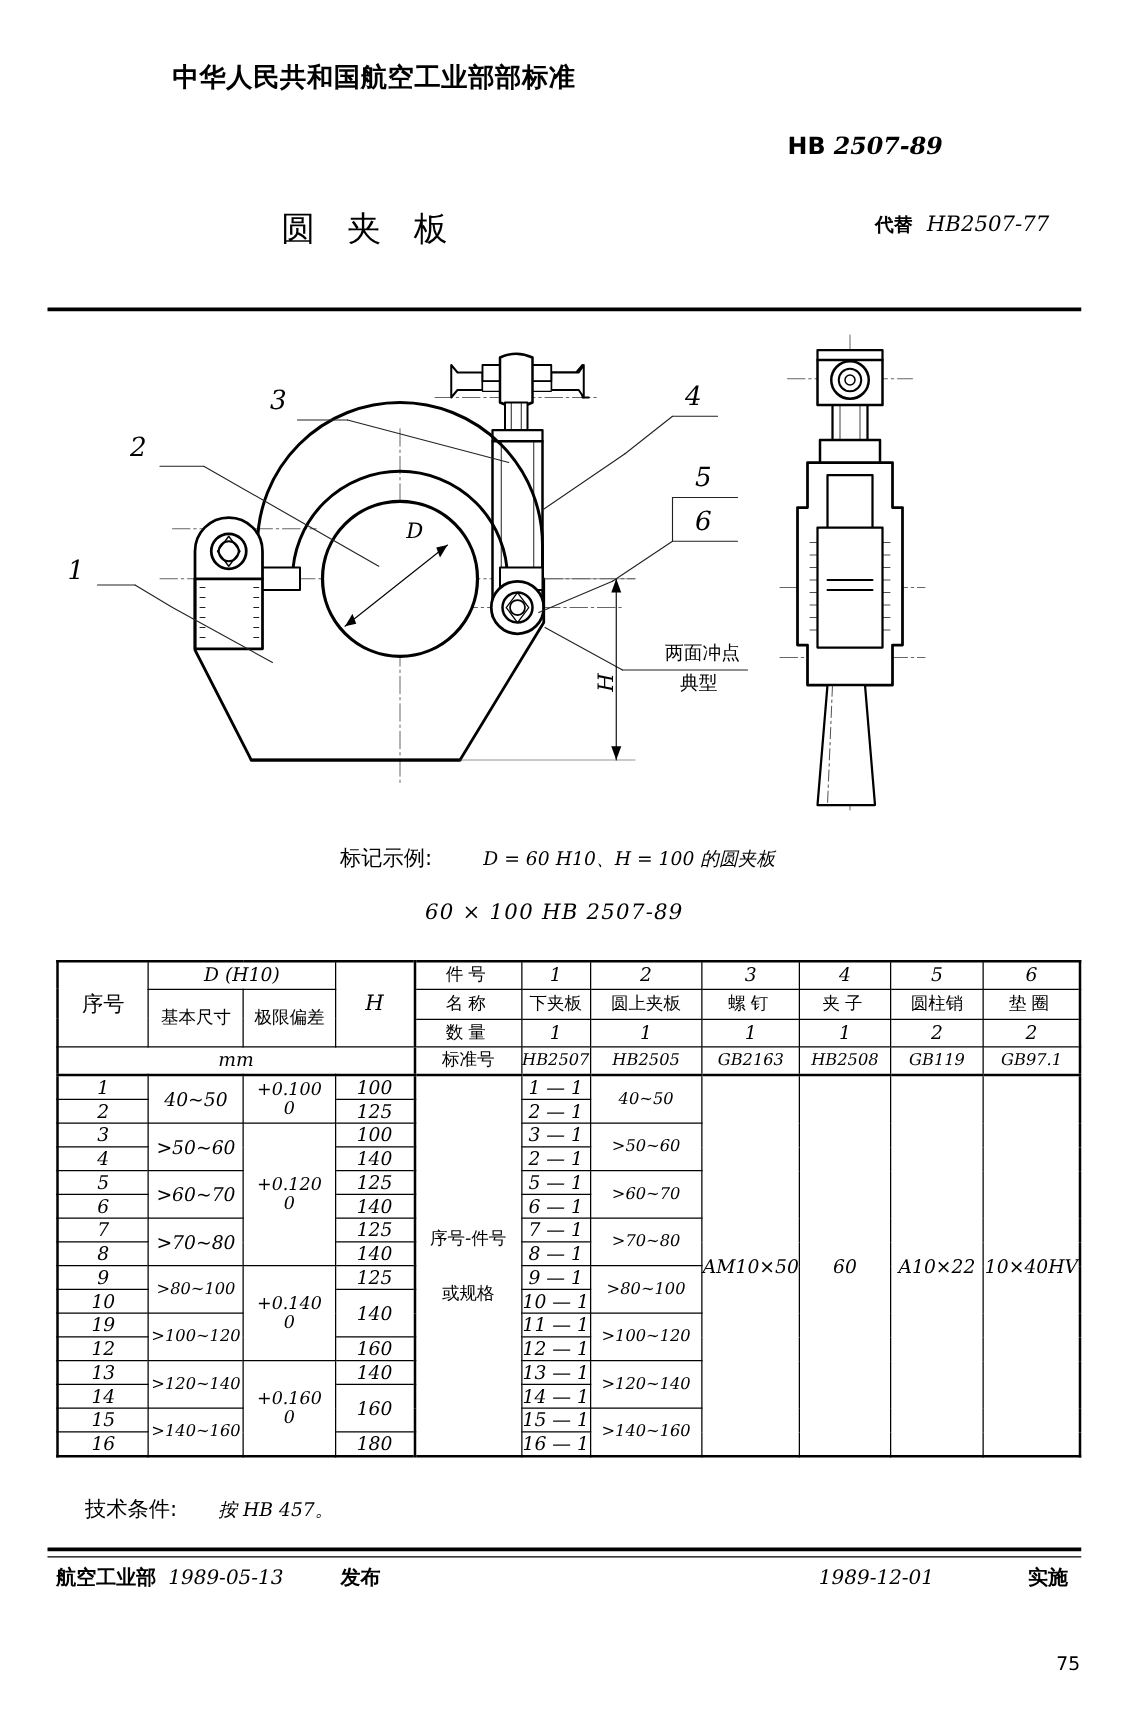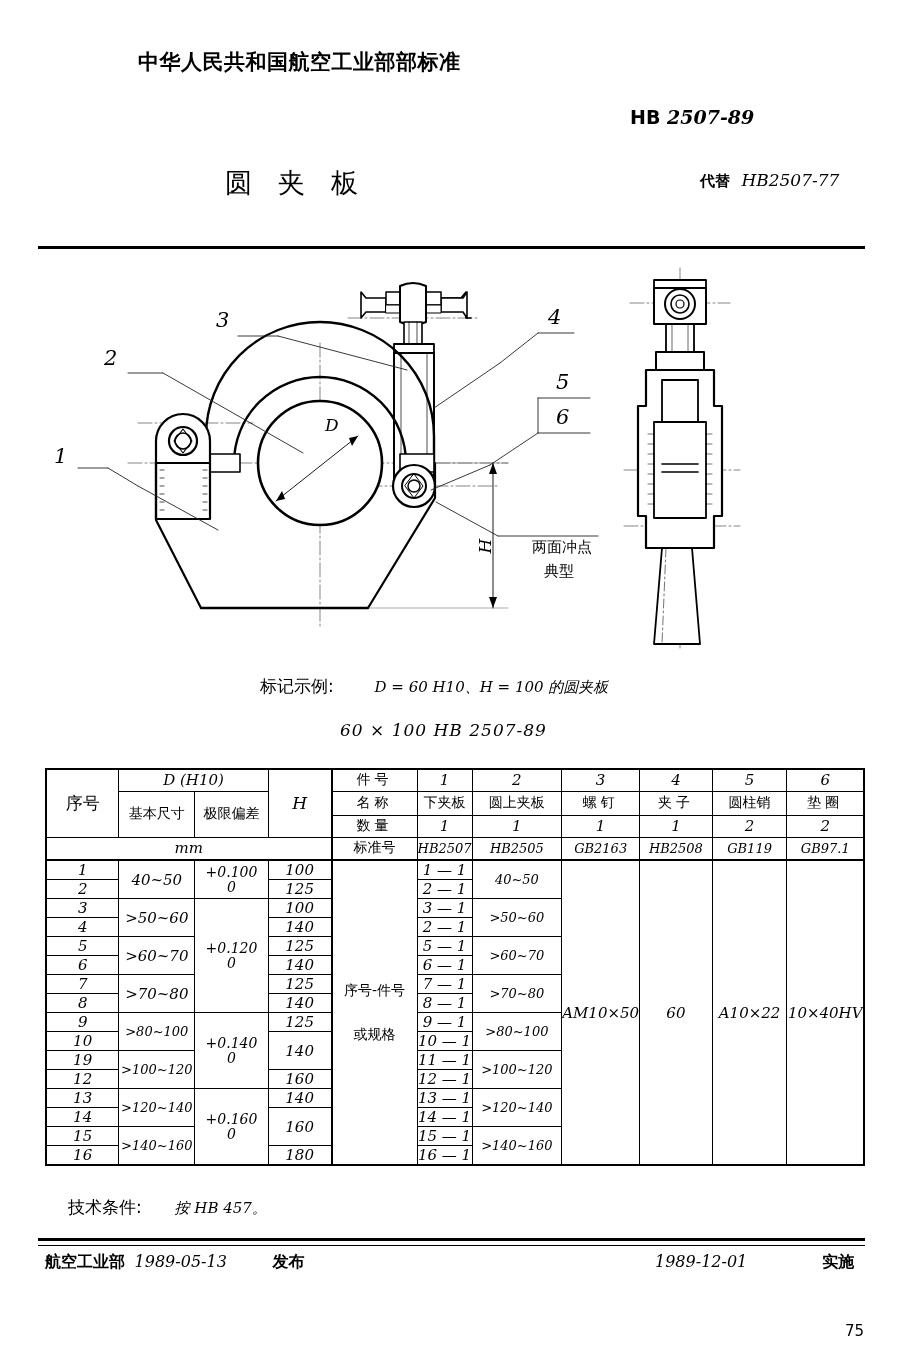--- a/index.html
+++ b/index.html
@@ -42,30 +42,30 @@
   
   .drawing{position:absolute;left:38px;top:258px;width:827px;height:400px;}
   .drawing svg{display:block;}
 
   .lead-num{
     position:absolute;font-size:21px;font-style:italic;
     font-family:"DejaVu Serif",serif;
   }
   .note-cn{
     position:absolute;font-size:15px;line-height:1.35;
-    font-family:"DejaVu Sans",sans-serif;white-space:nowrap;margin-top:25px;
+    font-family:"DejaVu Sans",sans-serif;white-space:nowrap;
   }
   .dimlabel{
     position:absolute;font-size:15px;font-style:italic;
     font-family:"DejaVu Serif",serif;
   }
 
   
   .mark-ex{
-    position:absolute;left:260px;top:675px;
+    position:absolute;left:272px;top:675px;
     font-size:17px;font-family:"DejaVu Sans",sans-serif;white-space:nowrap;
   }
   .mark-ex .it{font-style:italic;font-family:"DejaVu Serif",serif;}
   .mark-ex2{
     position:absolute;left:340px;top:720px;
     font-size:17px;font-style:italic;font-family:"DejaVu Serif",serif;
     white-space:nowrap;letter-spacing:1px;
   }
 
   

